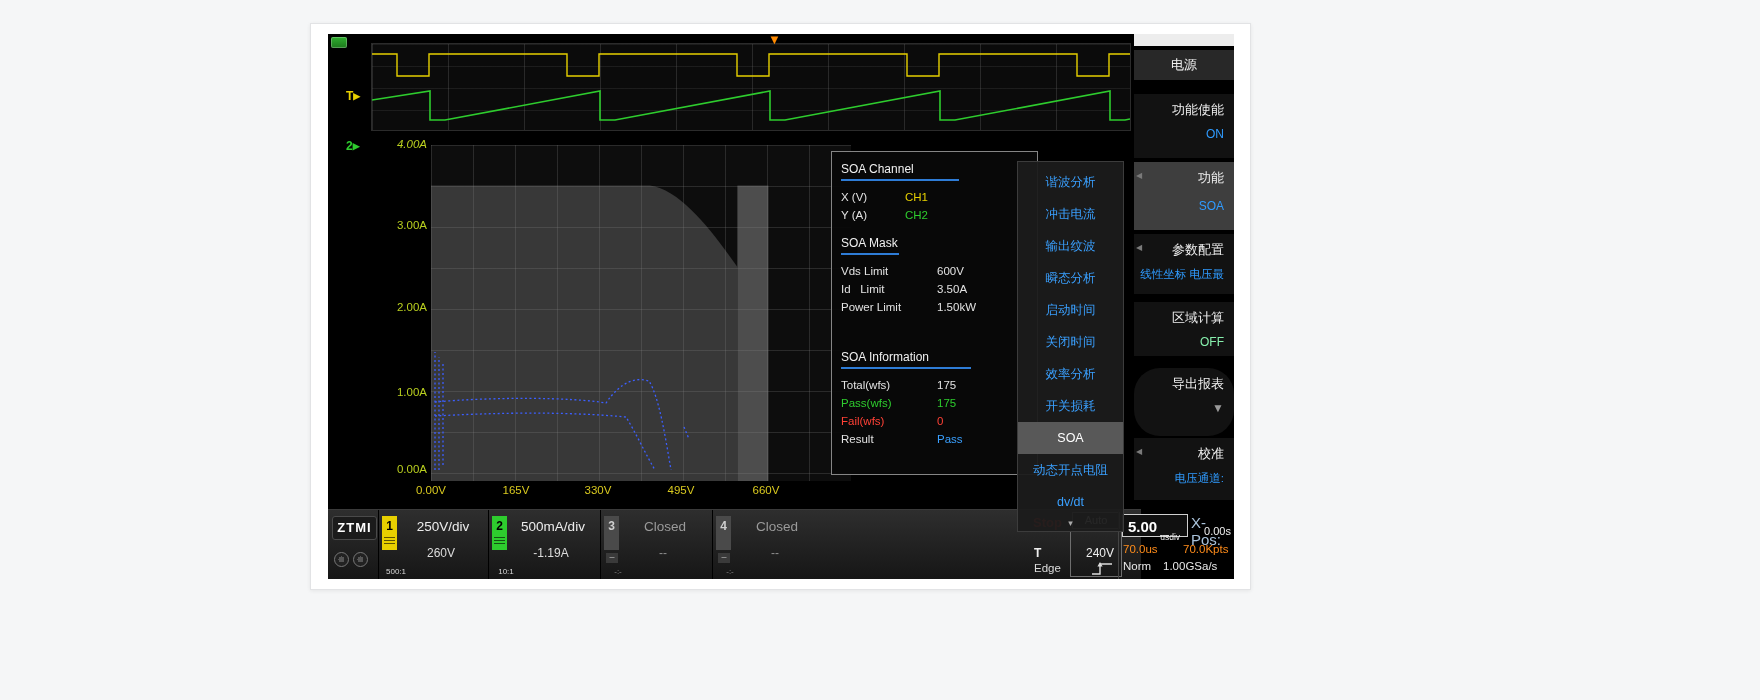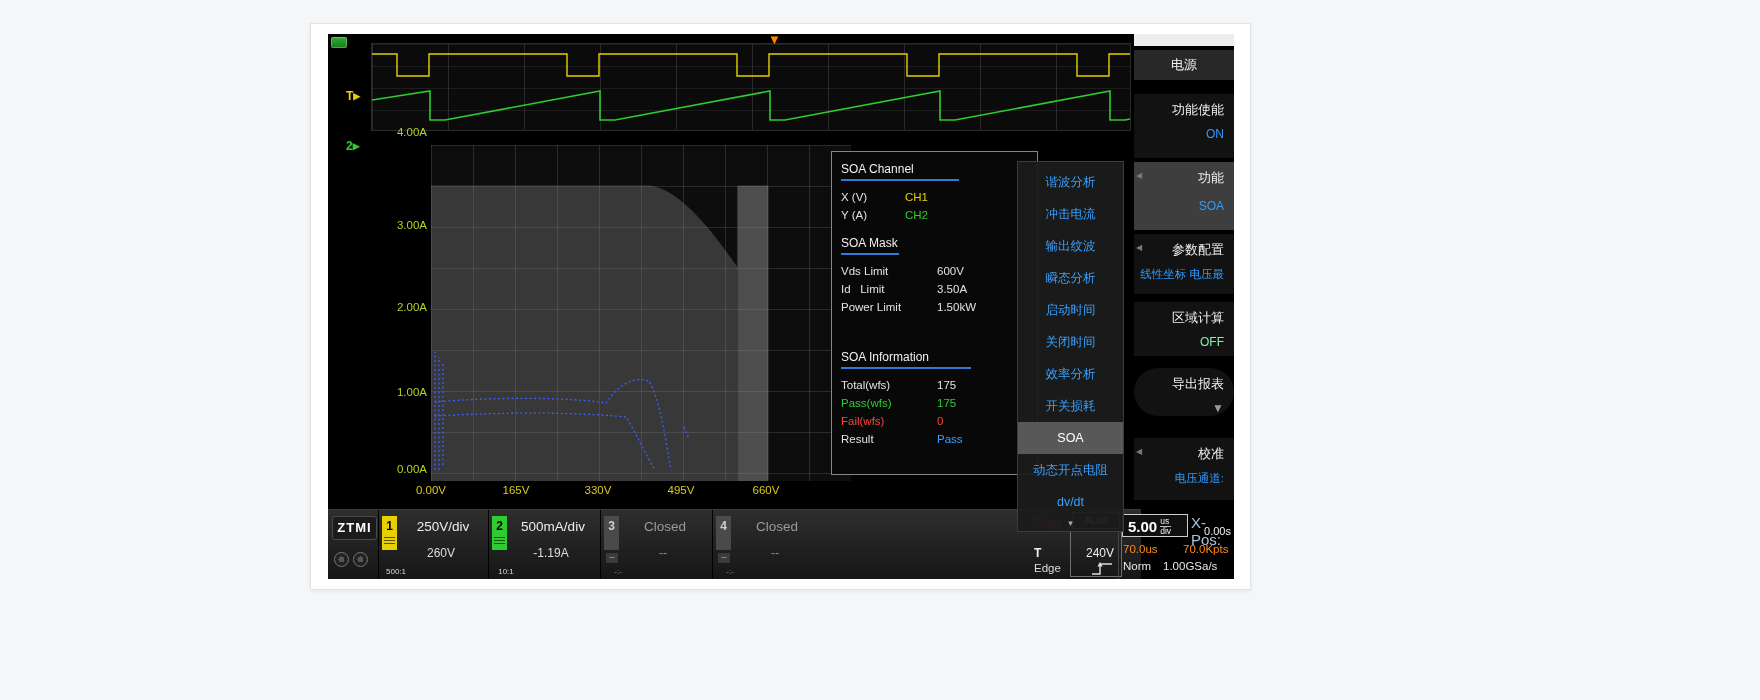--- a/index.html
+++ b/index.html
@@ -102,21 +102,21 @@
   .trig-mode { position:absolute; left:44px; top:2px; width:48px; height:17px; border:1px solid #8a8a8a;
     color:#eee; font-size:11px; text-align:center; line-height:15px; background:#1c1c1c; }
   .trig-src { position:absolute; left:6px; top:36px; color:#efefef; font-size:12px; font-weight:bold; }
   .trig-level { position:absolute; left:46px; top:36px; width:44px; text-align:right; color:#efefef; font-size:12px; padding-right:4px; }
   .trig-type { position:absolute; left:6px; top:52px; color:#dcdcdc; font-size:11.5px; }
   .edge-icon { position:absolute; left:62px; top:51px; }
 
   .timebase { position:absolute; left:790px; top:0; width:116px; height:70px; border-left:1px solid #444; }
   .tbbox { position:absolute; left:3px; top:4px; width:66px; height:23px; border:1px solid #cfcfcf; display:flex; background:#101010; }
   .tbval { font-size:15px; font-weight:bold; color:#fff; padding:3px 3px 0 5px; }
-  .tbunit { display:flex; flex-direction:column; justify-content:center; font-size:8.5px; color:#eee; line-height:1.05; padding-top:2px; }
+  .tbunit { display:flex; flex-direction:row; justify-content:center; font-size:8.5px; color:#eee; line-height:1.05; padding-top:18px; }
   .tbunit .u1 { border-bottom:1px solid #bbb; }
   .xpos-label { position:absolute; left:72px; top:4px; font-size:15px; color:#a9c2da; }
   .xpos-val { position:absolute; left:70px; top:15px; width:42px; text-align:right; font-size:11px; color:#efefef; }
   .tb-orange { position:absolute; top:33px; color:#ff8c1a; font-size:11.5px; }
   .tb-white { position:absolute; top:50px; color:#e8e8e8; font-size:11.5px; }
 </style>
 </head>
 <body>
 
 <div class="stage">
@@ -134,21 +134,21 @@
           <path d="M0,56 L58,47 V76 H73 L228,47 V76 H243 L398,47 V76 H413 L568,47 V76 H583 L738,47 V76 H753 L758,75" fill="none" stroke="#2ecc2e" stroke-width="1.6"></path>
         </svg>
       </div>
       <div class="wave-mark mark-t">
         <span>T</span><span class="arr">▶</span>
       </div>
       <div class="wave-mark mark-2">
         <span>2</span><span class="arr">▶</span>
       </div>
 
-      <span class="tick tick-y" style="left:57px; top:92px;">4.00A</span>
+      <span class="tick tick-y" style="left:57px; top:104px;font-style:italic;">4.00A</span>
       <span class="tick tick-y" style="left:57px; top:185px;">3.00A</span>
       <span class="tick tick-y" style="left:57px; top:267px;">2.00A</span>
       <span class="tick tick-y" style="left:57px; top:352px;">1.00A</span>
       <span class="tick tick-y" style="left:57px; top:429px;">0.00A</span>
 
       <div class="plot">
         <svg width="420" height="336" viewBox="0 0 420 336">
           <path d="M0,40.6 H218.8 C250,45 280,85 306.4,121.9 L306.4,336 H0 Z" fill="#383838"></path>
           <rect x="306.4" y="40.6" width="31" height="295.4" fill="#4d4d4d"></rect>
         </svg>
@@ -235,21 +235,21 @@
           <span class="sb-arrow">◀</span>
           <div class="sb-label">参数配置</div>
           <div class="sb-value v-param">线性坐标 电压最</div>
         </div>
 
         <div class="sb-item" style="top:268px; height:54px;">
           <div class="sb-label">区域计算</div>
           <div class="sb-value v-off">OFF</div>
         </div>
 
-        <div class="sb-item" style="top:334px; height:48px;border-radius:26px;">
+        <div class="sb-item" style="top:334px; height:68px;border-radius:26px;">
           <div class="sb-label">导出报表</div>
           <div class="sb-value v-export">▼</div>
         </div>
 
         <div class="sb-item" style="top:404px; height:62px;">
           <span class="sb-arrow">◀</span>
           <div class="sb-label">校准</div>
           <div class="sb-value v-cal">电压通道:</div>
         </div>
       </div>

